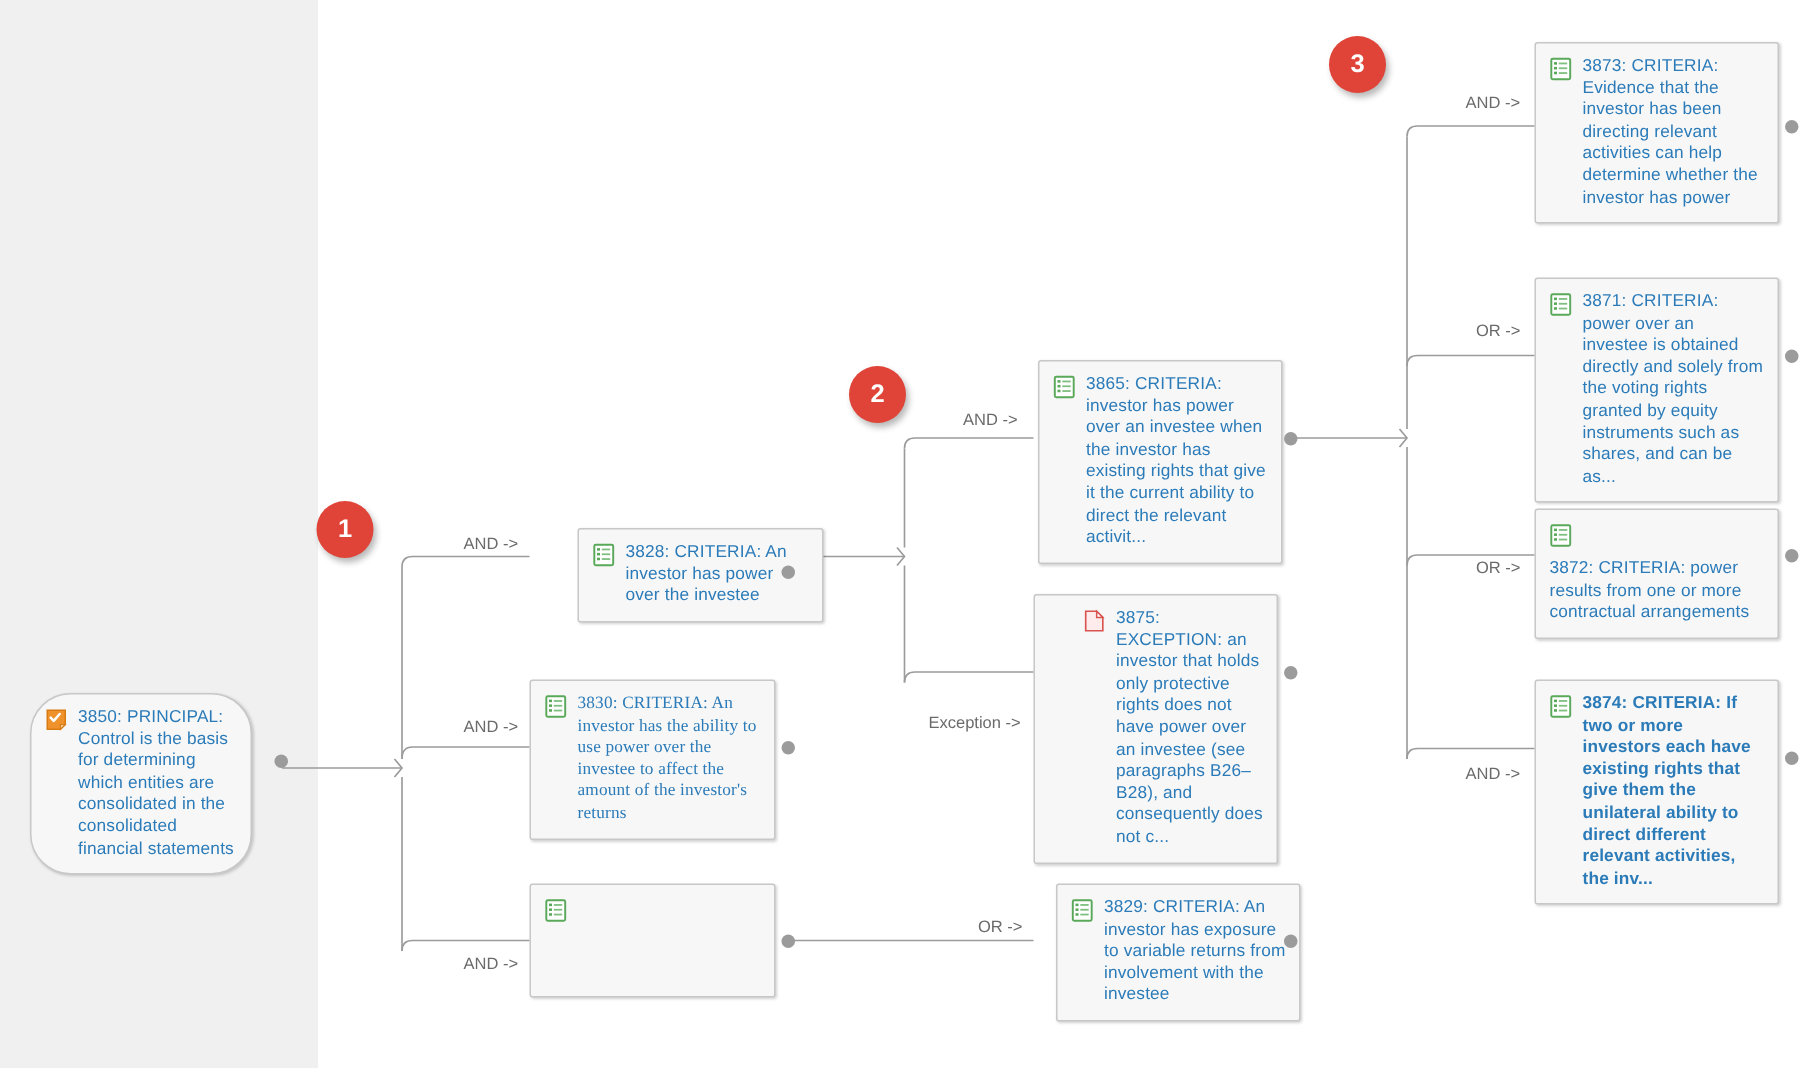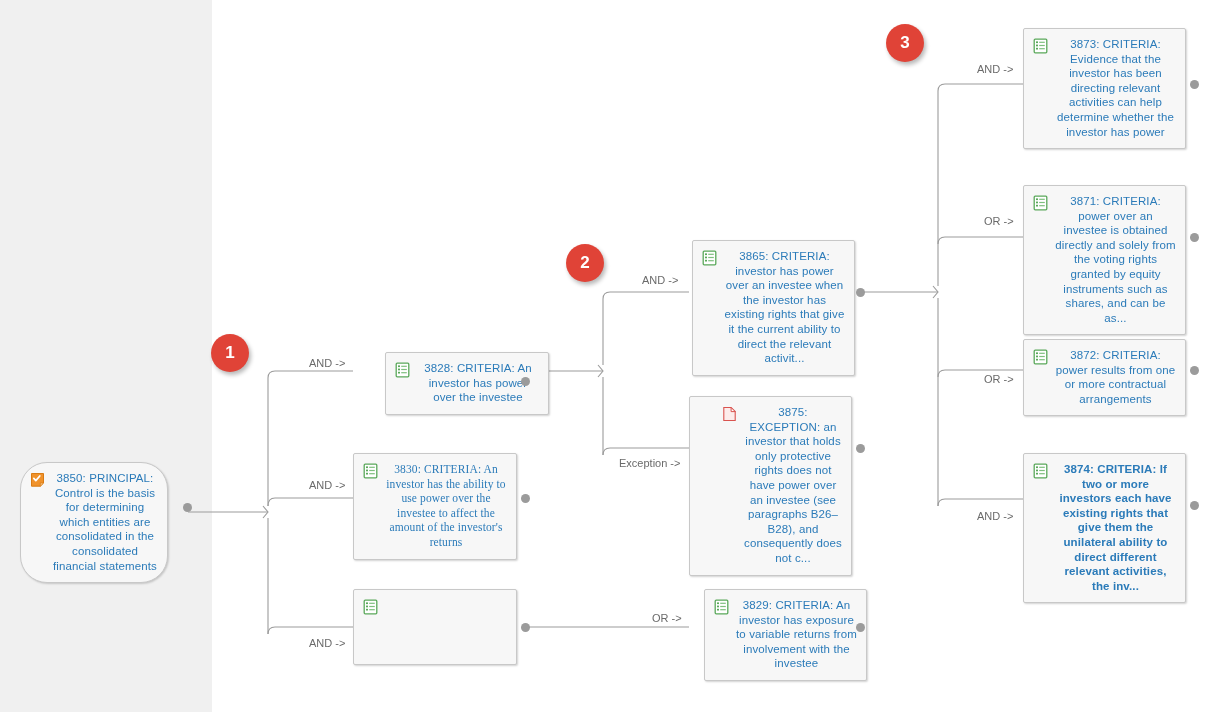--- a/index.html
+++ b/index.html
@@ -24,21 +24,20 @@
     position:absolute;
     box-sizing:border-box;
     background:#f7f7f7;
     border:1px solid #c8c8c8;
     border-radius:2px;
     box-shadow:1px 1px 2px rgba(0,0,0,0.18);
     padding:8px 9px 9px 9px;
     display:flex;
     align-items:flex-start;
     gap:7px;
-    text-align:center;
   }
   .node .txt{
     color:#2b7bb9;
     font-size:11.5px;
     line-height:14.6px;
     letter-spacing:0.01em;
     word-wrap:break-word;
   }
 
   
@@ -241,21 +240,21 @@
             <rect x="3" y="6.6" width="2" height="1.7" fill="#5aa85a"></rect>
             <rect x="3" y="9.8" width="2" height="1.7" fill="#5aa85a"></rect>
             <rect x="6.2" y="3.7" width="5.6" height="1.2" fill="#7fbf7f"></rect>
             <rect x="6.2" y="6.9" width="5.6" height="1.2" fill="#7fbf7f"></rect>
             <rect x="6.2" y="10.1" width="5.6" height="1.2" fill="#7fbf7f"></rect>
           </svg>
         </span>
         <span class="txt">3871: CRITERIA: power over an investee is obtained directly and solely from the voting rights granted by equity instruments such as shares, and can be as...</span>
       </div>
       <div class="port" style="left: 1190px; top: 232.5px;"></div>
-      <div class="node" style="left: 1023px; top: 339px; width: 163px; min-height: 62px;">
+      <div class="node" style="left: 1023px; top: 339px; width: 163px; min-height: 62px; flex-direction: column;">
         <span class="ico">
           <svg width="15" height="16" viewBox="0 0 15 16">
             <rect x="1.2" y="1.2" width="12.6" height="13.6" rx="1" fill="#ffffff" stroke="#5aa85a" stroke-width="1.3"></rect>
             <rect x="3" y="3.4" width="2" height="1.7" fill="#5aa85a"></rect>
             <rect x="3" y="6.6" width="2" height="1.7" fill="#5aa85a"></rect>
             <rect x="3" y="9.8" width="2" height="1.7" fill="#5aa85a"></rect>
             <rect x="6.2" y="3.7" width="5.6" height="1.2" fill="#7fbf7f"></rect>
             <rect x="6.2" y="6.9" width="5.6" height="1.2" fill="#7fbf7f"></rect>
             <rect x="6.2" y="10.1" width="5.6" height="1.2" fill="#7fbf7f"></rect>
           </svg>
@@ -278,21 +277,21 @@
         <span class="txt">3874: CRITERIA: If two or more investors each have existing rights that give them the unilateral ability to direct different relevant activities, the inv...</span>
       </div>
       <div class="port" style="left: 1190px; top: 500.5px;"></div>
     </div>
 
   <div id="labels-layer">
       <div class="elabel" style="left: 309px; top: 357px;">AND -&gt;</div>
       <div class="elabel" style="left: 309px; top: 479px;">AND -&gt;</div>
       <div class="elabel" style="left: 309px; top: 637px;">AND -&gt;</div>
       <div class="elabel" style="left: 642px; top: 274px;">AND -&gt;</div>
-      <div class="elabel" style="left: 619px; top: 457px;">Exception -&gt;</div>
+      <div class="elabel" style="left: 619px; top: 476px;">Exception -&gt;</div>
       <div class="elabel" style="left: 652px; top: 612px;">OR -&gt;</div>
       <div class="elabel" style="left: 977px; top: 63px;">AND -&gt;</div>
       <div class="elabel" style="left: 984px; top: 215px;">OR -&gt;</div>
       <div class="elabel" style="left: 984px; top: 373px;">OR -&gt;</div>
       <div class="elabel" style="left: 977px; top: 510px;">AND -&gt;</div>
     </div>
 
   <div id="badges-layer">
       <div class="badge" style="left: 211px; top: 334px;">1</div>
       <div class="badge" style="left: 566px; top: 244px;">2</div>

